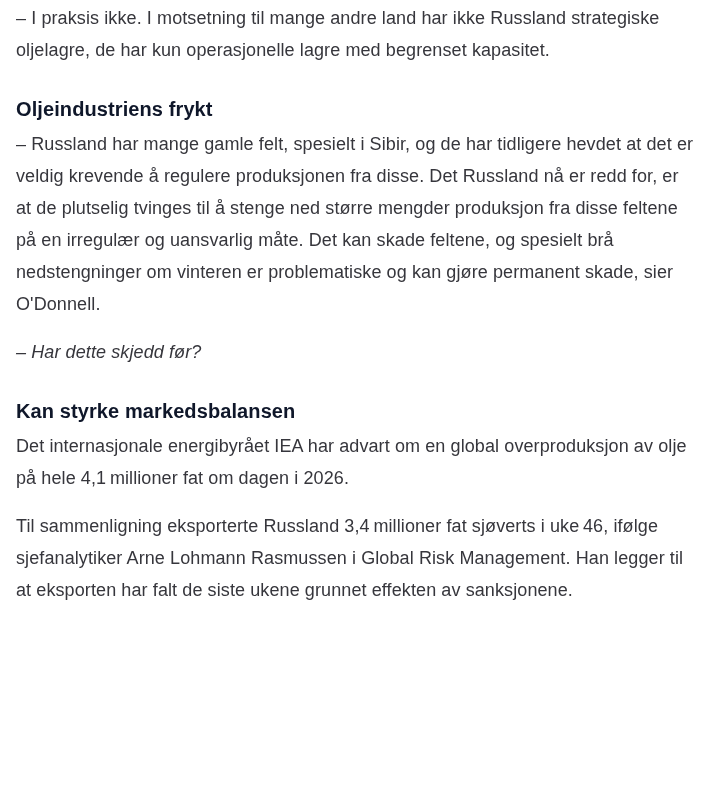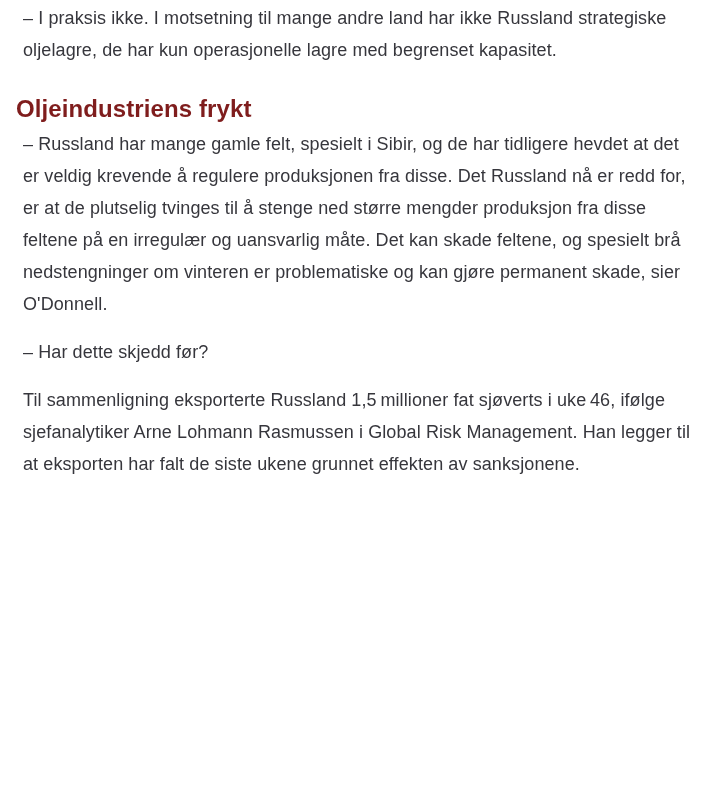--- a/index.html
+++ b/index.html
@@ -12,39 +12,42 @@
     height: 811px;
     overflow: hidden;
     font-family: "Liberation Sans", "DejaVu Sans", sans-serif;
   }
   .article-body {
     box-sizing: border-box;
     width: 713px;
     padding: 2px 16px 0 16px;
   }
   .article-body p {
-    margin: 0 0 16px 7px;
+    margin: 0 0 16px 0;
     font-size: 18px;
     line-height: 32px;
     color: #36363c;
     letter-spacing: 0.1px;
   }
   .article-body p.question {
+    font-style: italic;
   }
   .article-body h2 {
     margin: 30px 0 6px 0;
-    font-size: 24px;
+    font-size: 20px;
     line-height: 26px;
     font-weight: 700;
-    color: #7f1d1d;
+    color: #0f172a;
     letter-spacing: 0.1px;
   }
 </style>
 </head>
 <body>
 
 <article class="article-body">
   <p>– I praksis ikke. I motsetning til mange andre land har ikke Russland strategiske oljelagre, de har kun operasjonelle lagre med begrenset kapasitet.</p>
   <h2>Oljeindustriens frykt</h2>
   <p>– Russland har mange gamle felt, spesielt i Sibir, og de har tidligere hevdet at det er veldig krevende å regulere produksjonen fra disse. Det Russland nå er redd for, er at de plutselig tvinges til å stenge ned større mengder produksjon fra disse feltene på en irregulær og uansvarlig måte. Det kan skade feltene, og spesielt brå nedstengninger om vinteren er problematiske og kan gjøre permanent skade, sier O'Donnell.</p>
   <p class="question">– Har dette skjedd før?</p>
-  <p>Til sammenligning eksporterte Russland 1,5 millioner fat sjøverts i uke 46, ifølge sjefanalytiker Arne Lohmann Rasmussen i Global Risk Management. Han legger til at eksporten har falt de siste ukene grunnet effekten av sanksjonene.</p>
+  <h2>Kan styrke markedsbalansen</h2>
+  <p>Det internasjonale energibyrået IEA har advart om en global overproduksjon av olje på hele 4,1 millioner fat om dagen i 2026.</p>
+  <p>Til sammenligning eksporterte Russland 3,4 millioner fat sjøverts i uke 46, ifølge sjefanalytiker Arne Lohmann Rasmussen i Global Risk Management. Han legger til at eksporten har falt de siste ukene grunnet effekten av sanksjonene.</p>
 </article>
 
 </body></html>

